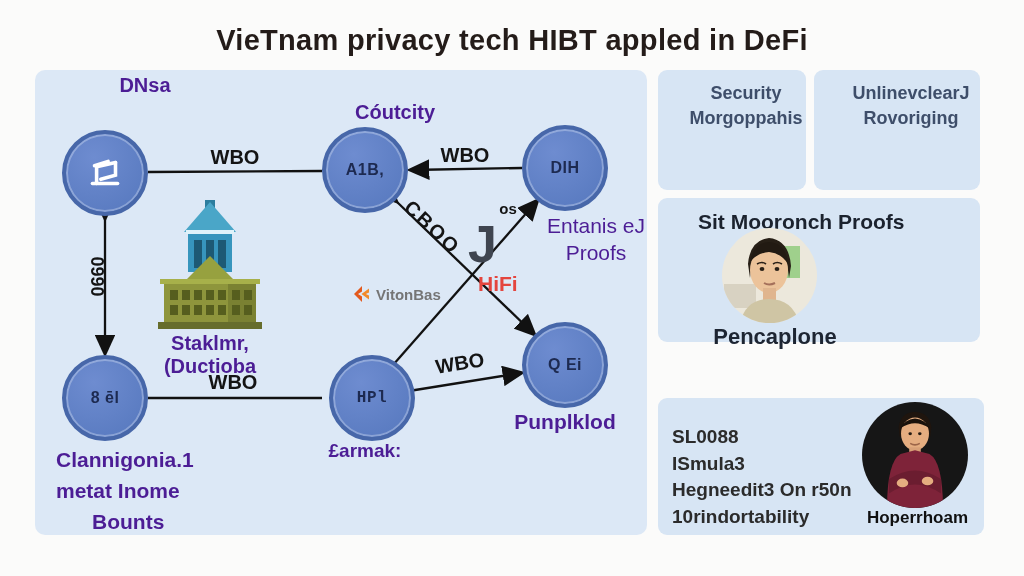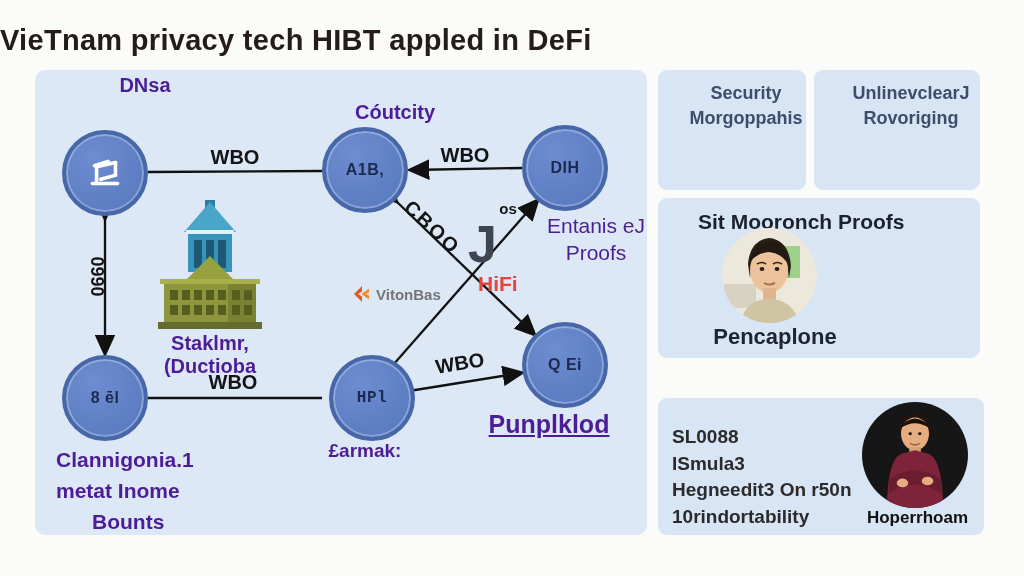--- a/index.html
+++ b/index.html
@@ -1,25 +1,25 @@
 <!DOCTYPE html>
 <html><head>
 <meta charset="utf-8">
 <style>
   html,body{margin:0;padding:0;background:#e8e8e8;}
   .stage{position:relative;width:1024px;height:576px;background:#fbfbfa;overflow:hidden;
          font-family:"Liberation Sans","DejaVu Sans",sans-serif;}
-  .title{position:absolute;top:24px;left:0;width:100%;margin:0;
+  .title{position:absolute;top:24px;left:0;width:100%;text-align:center;margin:0;
          font-size:29px;font-weight:700;color:#241c19;letter-spacing:.3px;}
   .diagram-panel{position:absolute;left:35px;top:70px;width:612px;height:465px;
                  background:#dce8f6;border-radius:10px;}
   .card{position:absolute;background:#d7e5f4;border-radius:9px;}
   .card-security{left:658px;top:70px;width:148px;height:120px;}
   .card-unlinev{left:814px;top:70px;width:166px;height:120px;}
-  .card-proofs{left:658px;top:198px;width:322px;height:160px;}
+  .card-proofs{left:658px;top:198px;width:322px;height:144px;}
   .card-stats{left:658px;top:398px;width:326px;height:137px;}
   .card-2line{padding-top:11px;text-align:center;font-size:18px;font-weight:600;
               color:#3e4e6a;line-height:25px;margin-left:28px;}
   .proofs-title{position:absolute;left:40px;top:12px;font-size:21px;font-weight:600;color:#1b222e;}
   .proofs-caption{position:absolute;left:42px;top:126px;width:150px;text-align:center;
                   font-size:22px;font-weight:600;color:#1d2532;}
   .photo{position:absolute;border-radius:50%;overflow:hidden;}
   .photo-1{left:64px;top:30px;width:95px;height:95px;}
   .photo-2{left:204px;top:4px;width:106px;height:106px;}
   .stats-lines{position:absolute;left:14px;top:26px;font-size:19px;font-weight:600;
@@ -37,21 +37,21 @@
   .node-hpl{left:329px;top:355px;font-family:Liberation Mono, monospace;} .node-qei{left:522px;top:322px;}
   .lbl{position:absolute;color:#4c1d95;}
   .lbl-c{text-align:center;}
   .cap-topleft{left:50px;top:74px;width:190px;font-size:20px;font-weight:600;line-height:23px;}
   .cap-coutcity{left:330px;top:101px;width:130px;font-size:20px;font-weight:600;}
   .cap-entanis{left:522px;top:212px;width:148px;font-size:21px;font-weight:500;line-height:27px;}
   .cap-building{left:150px;top:332px;width:120px;font-size:20px;font-weight:600;line-height:23px;}
   .cap-bottomleft{left:56px;top:444px;width:170px;font-size:21px;font-weight:600;line-height:31px;}
   .cap-bottomleft .indent{padding-left:36px;}
   .cap-hpl{left:300px;top:440px;width:130px;font-size:19px;font-weight:600;}
-  .cap-qei{left:479px;top:410px;width:140px;font-size:25px;font-weight:600;text-decoration:underline;}
+  .cap-qei{left:495px;top:410px;width:140px;font-size:21px;font-weight:600;}
   .edge-lbl{font-size:20px;font-weight:600;color:#141414;}
   .wbo1{left:200px;top:146px;width:70px;} .wbo2{left:430px;top:144px;width:70px;}
   .wbo3{left:198px;top:371px;width:70px;}
   .wbo4{left:425px;top:352px;width:70px;transform:rotate(-9deg);}
   .v0990{left:66px;top:266px;width:60px;font-size:18px;transform:rotate(90deg);}
   .cboo{left:392px;top:216px;width:80px;font-size:20px;font-weight:700;letter-spacing:2px;
         transform:rotate(43deg);}
   .os-lbl{left:488px;top:200px;width:40px;font-size:15px;font-weight:600;}
   .j-mark{left:468px;top:214px;font-size:52px;font-weight:800;color:#3f4550;}
   .hifi{left:478px;top:272px;font-size:21px;font-weight:700;color:#e4453e;}

